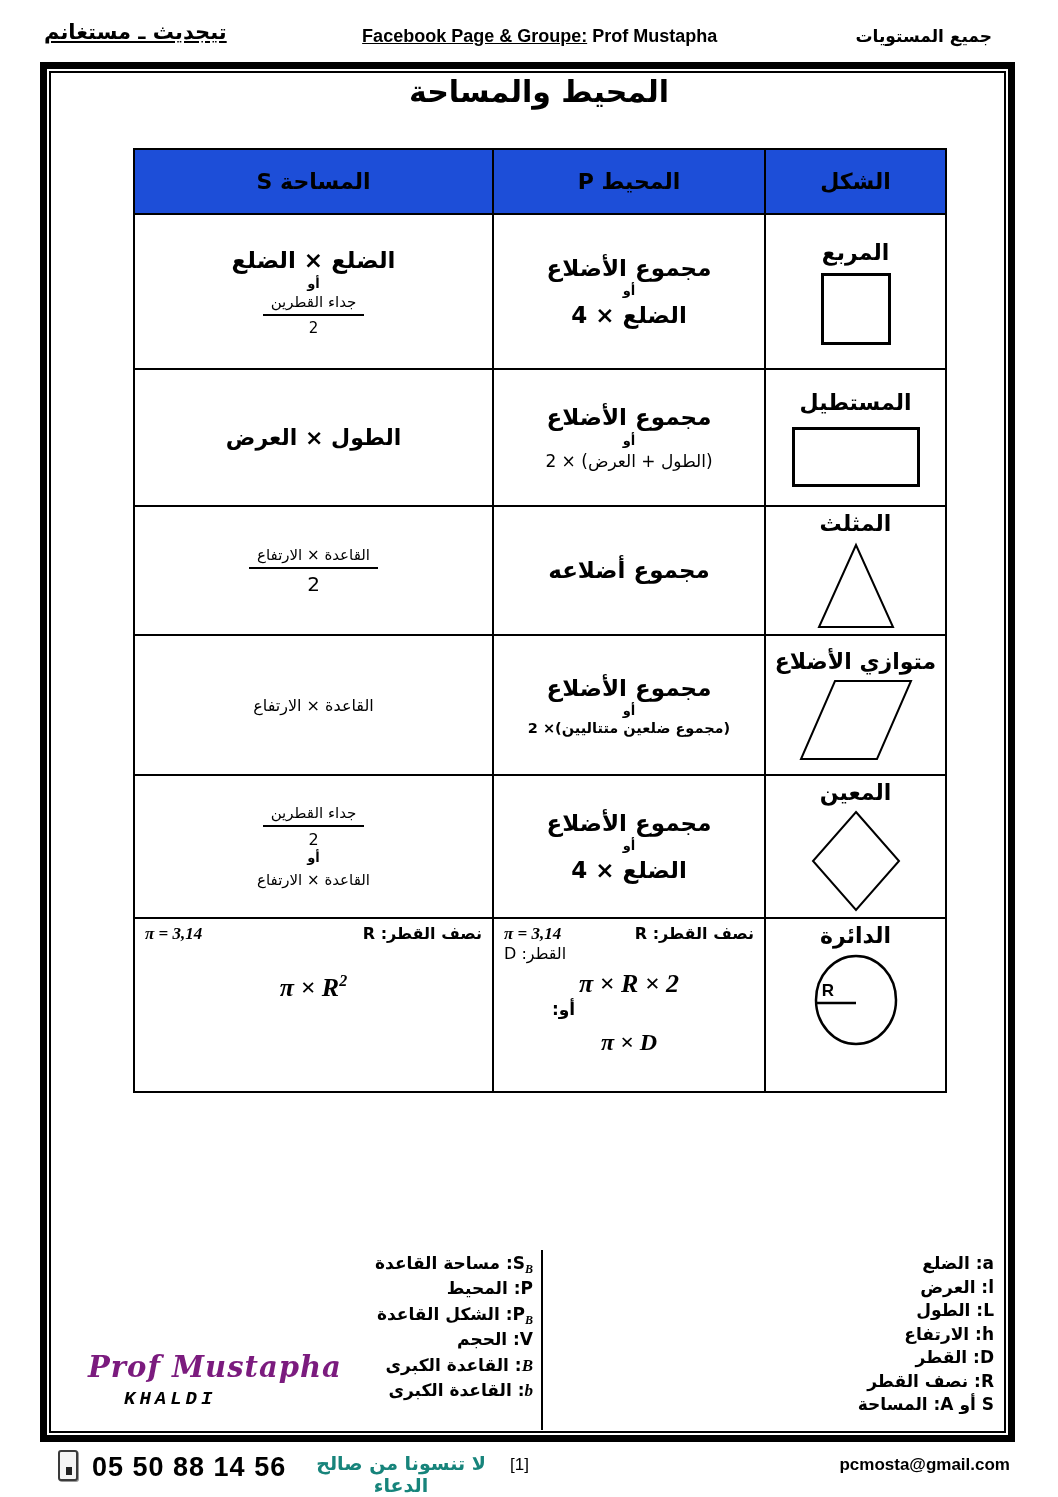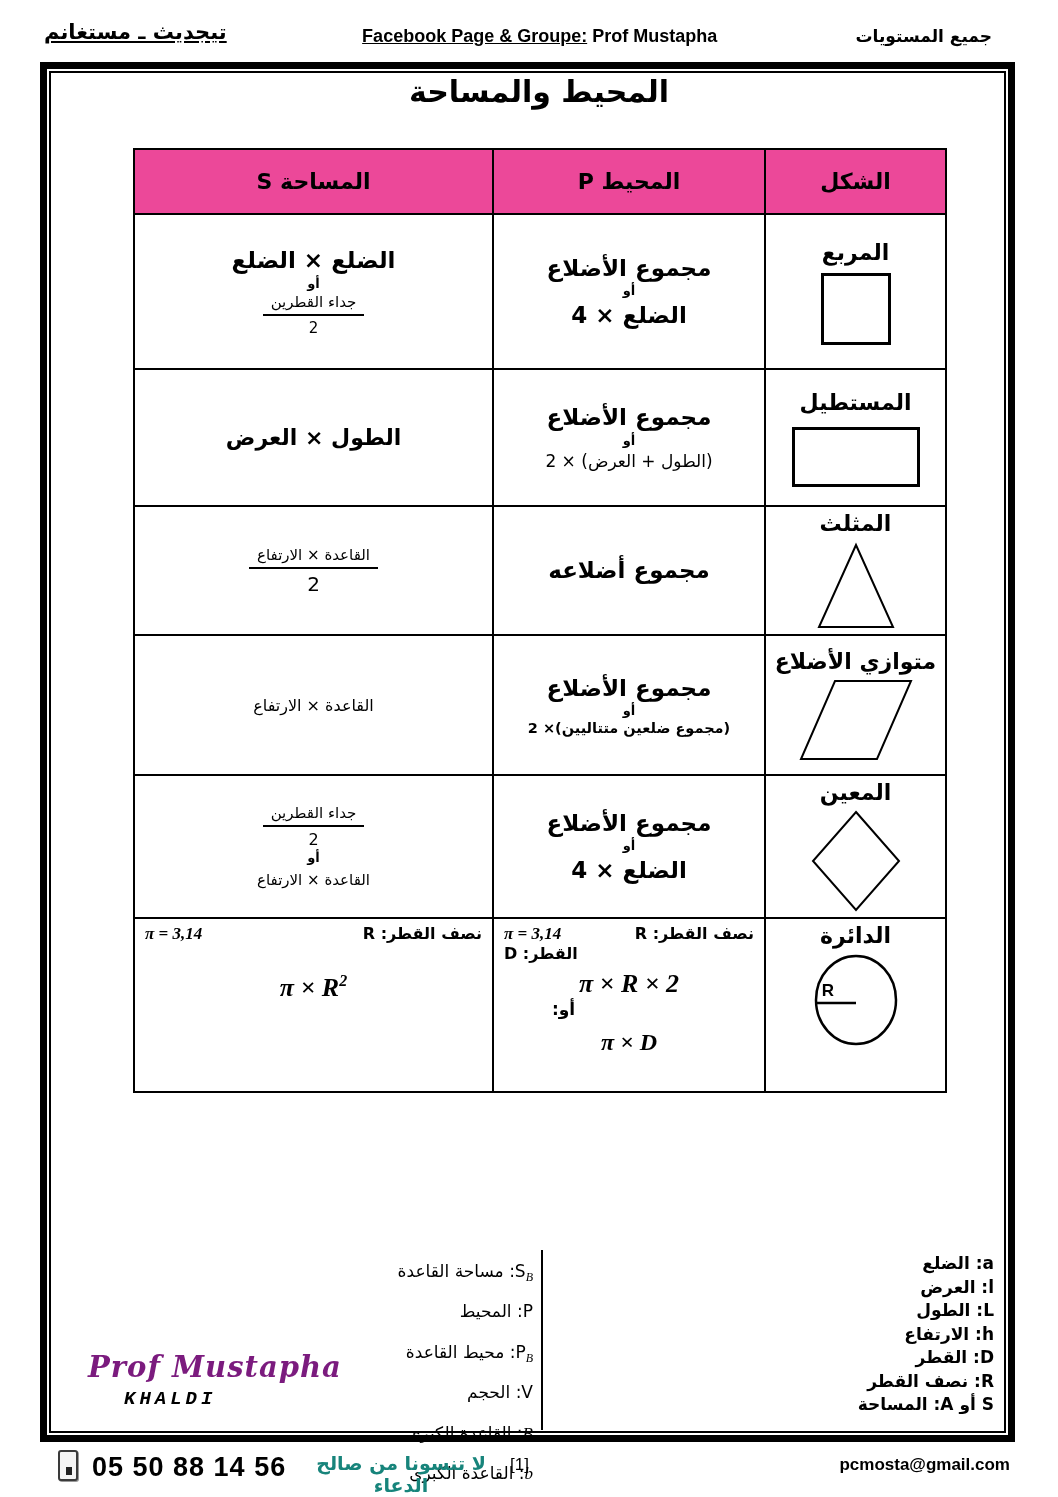--- a/index.html
+++ b/index.html
@@ -20,21 +20,21 @@
   .frame-inner { position:absolute; left:2px; top:2px; right:2px; bottom:2px;
     border:2px solid #000; }
 
   .doc-title { position:absolute; left:0; right:0; top:74px; text-align:center;
     font-size:30px; font-weight:bold; direction:rtl;padding-left:20px; }
 
   
   table.main { position:absolute; left:133px; top:148px; width:812px;
     border-collapse:collapse; direction:rtl; table-layout:fixed; }
   table.main td, table.main th { border:2px solid #000; text-align:center; vertical-align:middle; padding:2px; }
-  th.head { background:#ec4899; font-size:22px; font-weight:bold; height:65px; }
+  th.head { background:#1d4ed8; font-size:22px; font-weight:bold; height:65px; }
   tr.r1 td{height:155px;} tr.r2 td{height:137px;} tr.r3 td{height:108px;} tr.r4 td{height:137px;}
   tr.r5 td{height:140px;} tr.r6 td{height:141px;} tr.r7 td{height:174px; vertical-align:top;}
 
   .shape-name { font-size:22px; font-weight:bold; padding-top:2px; }
   .big  { font-size:23px; font-weight:bold; line-height:1.25; }
   .med  { font-size:22px; font-weight:bold; }
   .reg  { font-size:17px; line-height:1.3; }
   .small{ font-size:15px; }
   .or   { font-size:13px; font-weight:bold; line-height:1.4; }
   .frac { display:inline-block; text-align:center; vertical-align:middle; }
@@ -44,28 +44,28 @@
   .sq-icon { width:70px; height:72px; border:3px solid #000; margin:8px auto 0; }
   .rect-icon { width:128px; height:60px; border:3px solid #000; margin:12px auto 0; }
   .svg-icon { display:block; margin:2px auto 0; }
 
   
   .pi-row { display:flex; direction:rtl; justify-content:space-between; align-items:flex-start;
     padding:3px 8px 0; }
   .pi-note { font-size:16px; font-weight:bold; direction:rtl; }
   .pi-val { font-family:"Liberation Serif", serif; font-style:italic; font-weight:bold;
     font-size:17px; direction:ltr; }
-  .pi-note-d { text-align:left; direction:rtl; font-size:16px; font-weight:bold; padding:0 8px; }
+  .pi-note-d { text-align:left; direction:rtl; font-size:16px; font-weight:normal; padding:0 8px; }
   .math { font-family:"Liberation Serif", serif; font-style:italic; font-weight:bold;
     font-size:26px; direction:ltr; unicode-bidi:isolate; }
   .or-colon { text-align:left; direction:rtl; font-size:17px; font-weight:bold; padding-left:56px; }
 
   
   .legend-left { position:absolute; left:333px; top:1254px; width:200px; direction:rtl; }
-  .legend-left .ln { font-size:17px; font-weight:normal; line-height:34px; direction:rtl; }
+  .legend-left .ln { font-size:17px; font-weight:bold; line-height:19px; direction:rtl; }
   .legend-left .serif-it { font-family:"Liberation Serif", serif; font-style:italic; }
   .legend-left sub { font-size:12px; font-style:italic; font-family:"Liberation Serif", serif; }
   .legend-divider { position:absolute; left:541px; top:1250px; width:2px; height:180px; background:#000; }
   .legend-right { position:absolute; right:64px; top:1252px; width:220px; direction:rtl; }
   .legend-right .ln { font-size:17px; font-weight:bold; line-height:23.5px; direction:rtl; }
 
   
   .sig { position:absolute; left:88px; top:1350px; }
   .sig-1 { font-family:"DejaVu Serif", serif; font-style:italic; font-weight:bold;
     font-size:29px; color:#7b1b7e; letter-spacing:1px; }
@@ -230,21 +230,21 @@
       </div>
       <div class="math" style="margin-top:28px;"><span>π × R</span><sup style="font-size:16px;">2</sup></div>
     </td>
   </tr>
 </tbody>
   </table>
 
 <div class="legend-left">
   <div class="ln"><span>S</span><sub>B</sub><span>: مساحة القاعدة</span></div>
   <div class="ln"><span>P</span><sub></sub><span>: المحيط</span></div>
-  <div class="ln"><span>P</span><sub>B</sub><span>: محيط القاعدة</span></div>
+  <div class="ln"><span>P</span><sub>B</sub><span>: الشكل القاعدة</span></div>
   <div class="ln"><span>V</span><sub></sub><span>: الحجم</span></div>
   <div class="ln"><span class="serif-it">B</span><sub></sub><span>: القاعدة الكبرى</span></div>
   <div class="ln"><span class="serif-it">b</span><sub></sub><span>: القاعدة الكبرى</span></div>
 </div>
 
 <div class="legend-divider"></div>
 
 <div class="legend-right">
   <div class="ln">a: الضلع</div>
   <div class="ln">l: العرض</div>

